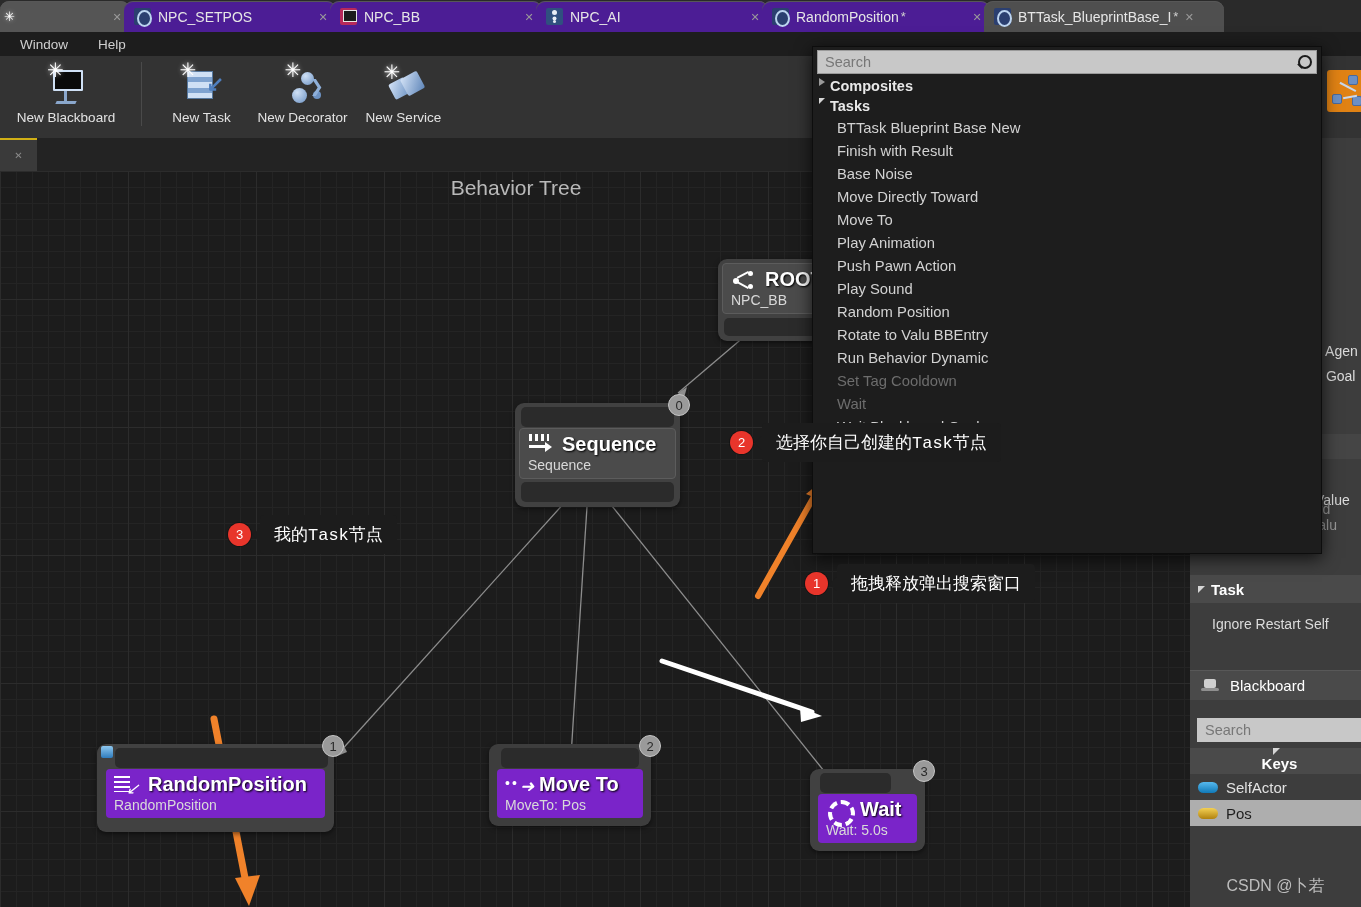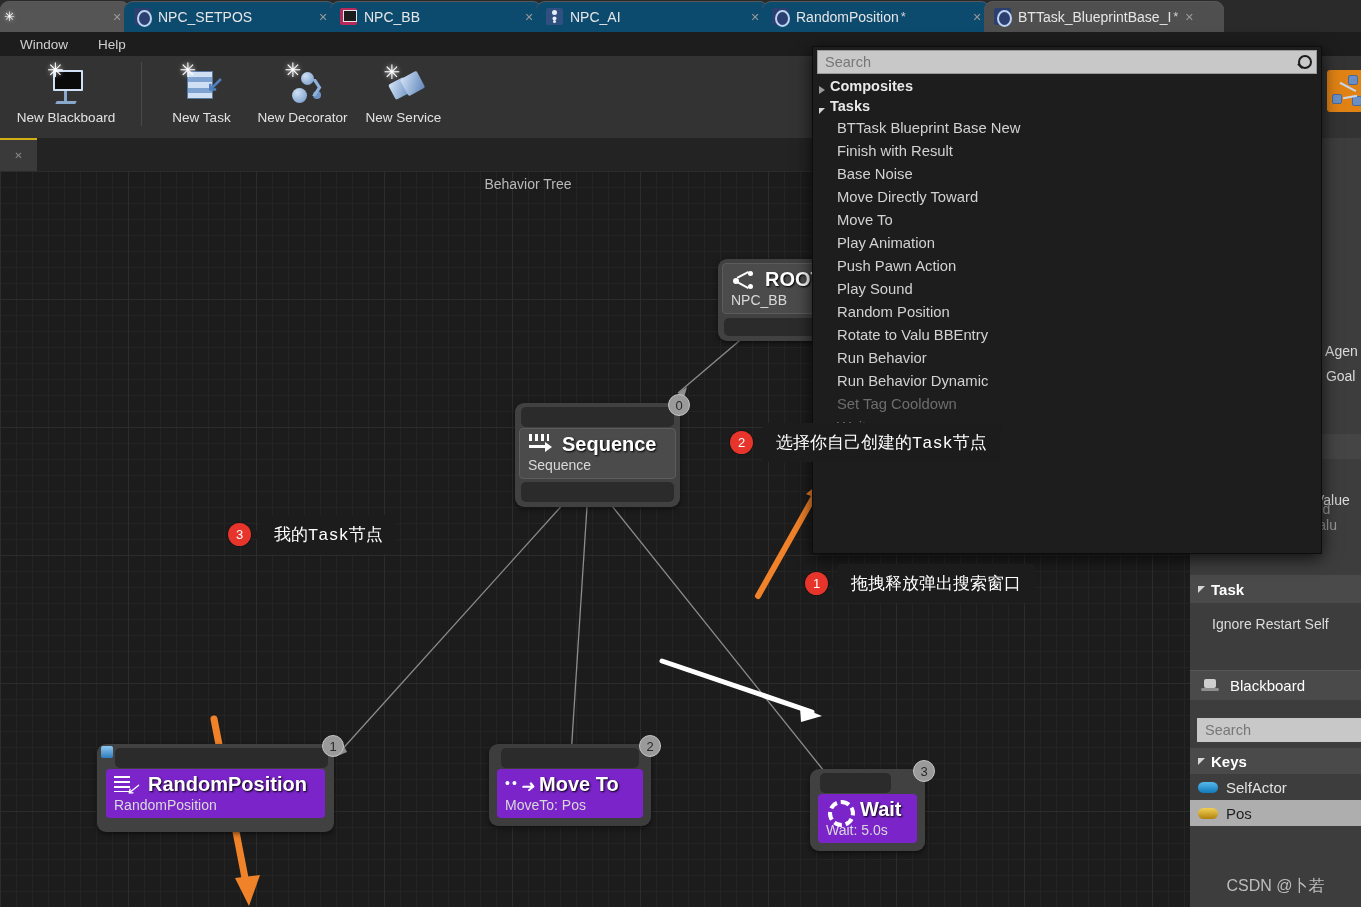--- a/index.html
+++ b/index.html
@@ -16,21 +16,21 @@
   .tabbar {
     position: absolute; top: 0; left: 0; width: 1361px; height: 32px;
     background: #2a2a2a;
     display: flex; align-items: flex-end;
   }
   .tab {
     position: relative;
     height: 31px;
     display: flex; align-items: center;
     padding: 0 6px 0 10px;
-    background: #0c4a6e;
+    background: #4c1d95;
     border-top-left-radius: 9px;
     border-top-right-radius: 9px;
     margin-right: -6px;
     box-shadow: inset 0 1px 0 #575757;
     font-size: 14px;
     color: #e6e6e6;
     white-space: nowrap;
   }
   .tab.first { background: #555; padding-left: 4px; }
   .tab .tabicon {
@@ -156,22 +156,22 @@
     position: absolute; top: 171px; left: 0; width: 1190px; height: 736px;
     background:
       linear-gradient(#2c2c2c 1px, transparent 1px) 0 0/100% 128px,
       linear-gradient(90deg, #2c2c2c 1px, transparent 1px) 0 0/128px 100%,
       linear-gradient(#242424 1px, transparent 1px) 0 0/100% 16px,
       linear-gradient(90deg, #242424 1px, transparent 1px) 0 0/16px 100%,
       #1c1c1c;
     overflow: hidden;
   }
   .graph-title {
-    position: absolute; left: 12px; top: 5px; width: 1032px;
-    text-align: center; font-size: 14px; color: #b9b9b9;
+    position: absolute; left: 0; top: 5px; width: 1032px;
+    text-align: center; font-size: 21px; color: #b9b9b9;
   }
 
   
   .btnode { position: absolute; }
   .btnode .shell {
     background: #414141; border-radius: 9px; padding: 4px;
     box-shadow: 0 2px 5px rgba(0,0,0,.5);
   }
   .btnode .dark-top {
     background: #2b2b2b; border-radius: 5px; height: 20px; margin: 0 2px 1px 2px;
@@ -299,21 +299,21 @@
   }
   .mag::before {
     content: ""; position: absolute; left: 3px; top: 1px;
     width: 10px; height: 10px; border: 2px solid #1b1b1b; border-radius: 50%;
   }
   .mag::after {
     content: ""; position: absolute; left: 2px; top: 11px;
     width: 6px; height: 2.2px; background: #1b1b1b; transform: rotate(45deg);
   }
   .cat {
-    display: flex; align-items: flex-end; padding: 2px 0 2px 6px;
+    display: flex; align-items: flex-start; padding: 2px 0 2px 6px;
     font-size: 14.5px; font-weight: bold; color: #e8e8e8;
   }
   .cat .arrow-r {
     width: 0; height: 0; margin-right: 5px;
     border-left: 6px solid #9a9a9a; border-top: 4.5px solid transparent; border-bottom: 4.5px solid transparent;
   }
   .cat .arrow-d {
     width: 0; height: 0; margin-right: 5px;
     border-top: 6px solid #d6d6d6; border-right: 6px solid transparent;
   }
@@ -630,21 +630,20 @@
     <div class="opt">BTTask Blueprint Base New</div>
     <div class="opt">Finish with Result</div>
     <div class="opt">Base Noise</div>
     <div class="opt">Move Directly Toward</div>
     <div class="opt">Move To</div>
     <div class="opt">Play Animation</div>
     <div class="opt">Push Pawn Action</div>
     <div class="opt">Play Sound</div>
     <div class="opt">Random Position</div>
     <div class="opt">Rotate to Valu BBEntry</div>
-    <div class="opt">Run Behavior</div>
     <div class="opt">Run Behavior Dynamic</div>
     <div class="opt dim">Set Tag Cooldown</div>
     <div class="opt dim">Wait</div>
     <div class="opt">Wait Blackboard Goal</div>
   </div>
 
   <div class="callout" style="left:730px; top:423px; z-index:60;">
     <div class="num-badge">2</div>
     <div class="tip"></div>
     <div class="box">选择你自己创建的Task节点</div>
@@ -669,21 +668,21 @@
 
     <div class="panel-gap"></div>
 
     <div class="bb-tab" style="margin-top:18px;">
       <span class="bbicon"></span>
       <span>Blackboard</span>
     </div>
 
     <div class="bb-search">Search</div>
 
-    <div class="rp-section" style="margin-top:6px;height:26px;">
+    <div class="rp-section" style="margin-top:6px;height:26px;flex-direction:column;">
       <span class="tri"></span>
       <span>Keys</span>
     </div>
 
     <div class="keyrow">
       <span class="keypill pill-blue"></span>
       <span>SelfActor</span>
     </div>
     <div class="keyrow sel">
       <span class="keypill pill-gold"></span>

